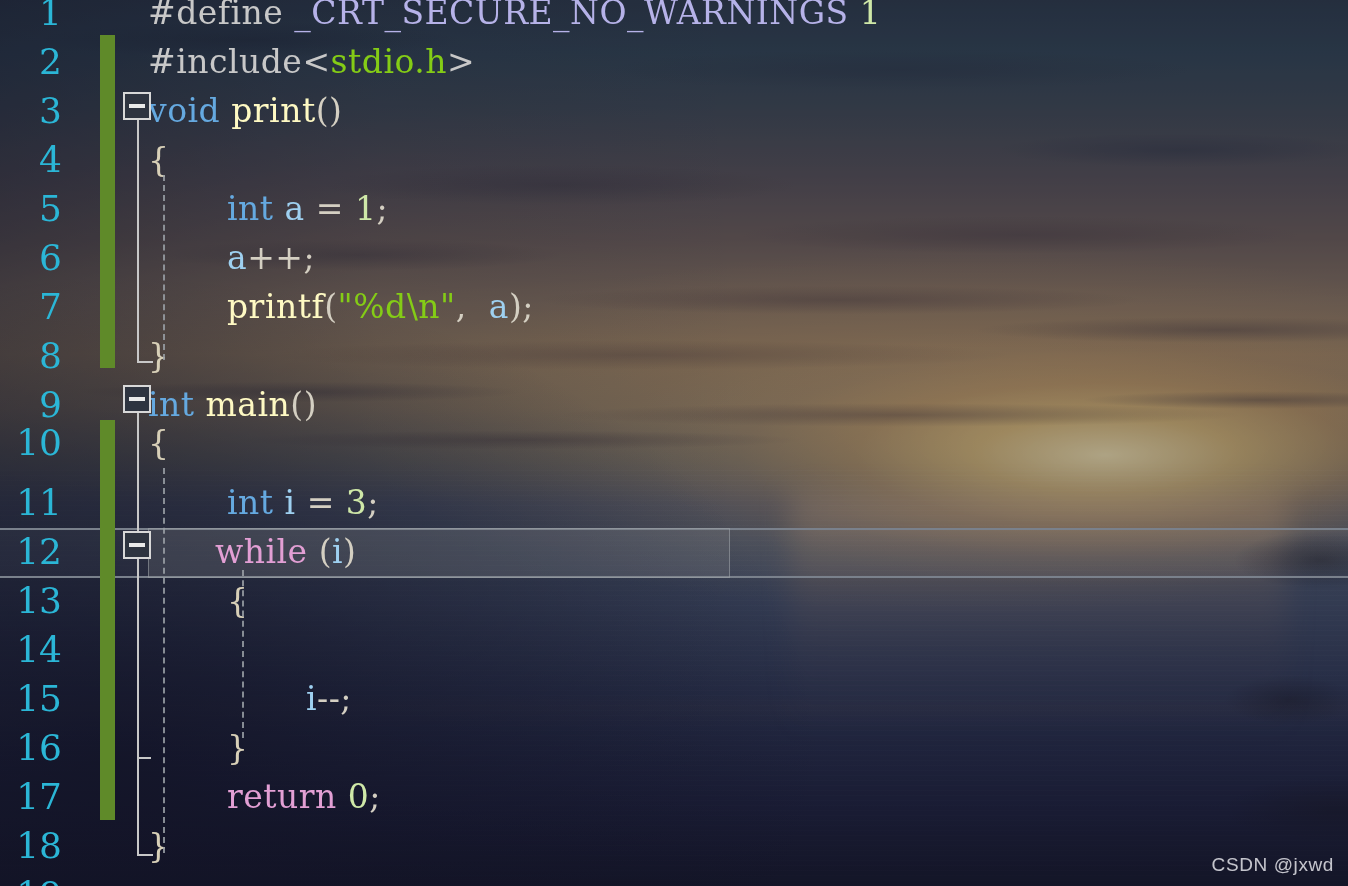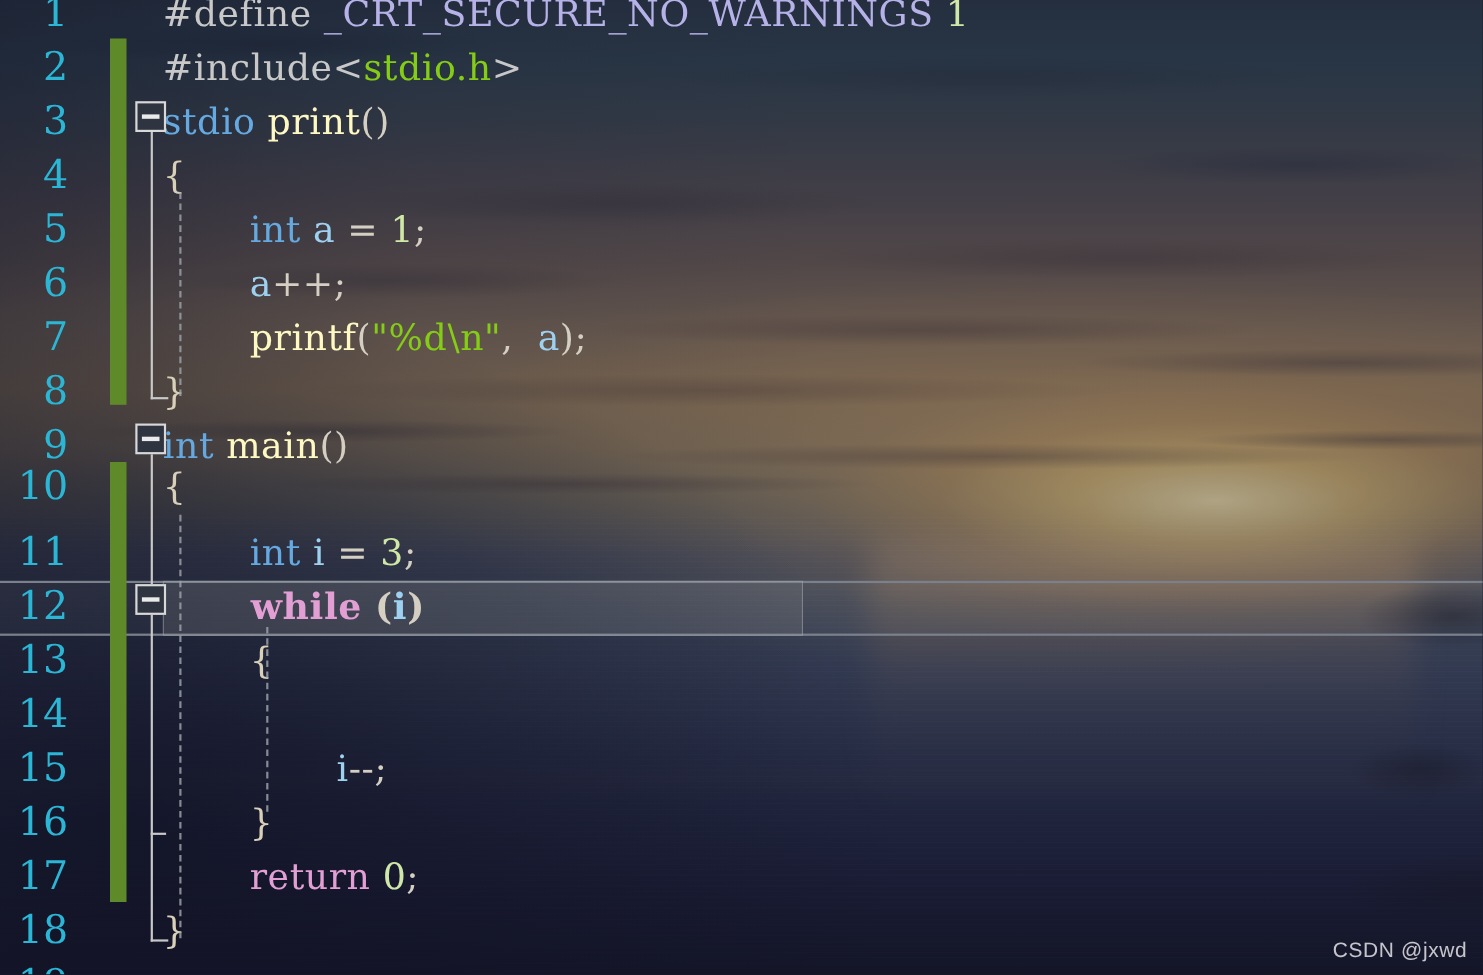--- a/index.html
+++ b/index.html
@@ -285,30 +285,30 @@
   <div class="indent-guide" style="left:163px; top:468px; height:385px;"></div>
   <div class="indent-guide" style="left:242px; top:570px; height:168px;"></div>
 
   <div class="fold-box" style="top:92px;"></div>
   <div class="fold-box" style="top:385px;"></div>
   <div class="fold-box" style="top:531px;"></div>
 
   <div id="editor">
       <div class="code-line" style="top: -12px;"><span class="lineno">1</span><span class="linetext" style="left: 148px;"><span class="t-pre">#define</span><span class="t-punct"> </span><span class="t-macro">_CRT_SECURE_NO_WARNINGS</span><span class="t-punct"> </span><span class="t-num">1</span></span></div>
       <div class="code-line" style="top: 37px;"><span class="lineno">2</span><span class="linetext" style="left: 148px;"><span class="t-pre">#include</span><span class="t-pre">&lt;</span><span class="t-header">stdio.h</span><span class="t-pre">&gt;</span></span></div>
-      <div class="code-line" style="top: 86px;"><span class="lineno">3</span><span class="linetext" style="left: 148px;"><span class="t-kw">stdio</span><span class="t-punct"> </span><span class="t-fn">print</span><span class="t-punct">()</span></span></div>
+      <div class="code-line" style="top: 86px;"><span class="lineno">3</span><span class="linetext" style="left: 148px;"><span class="t-kw">void</span><span class="t-punct"> </span><span class="t-fn">print</span><span class="t-punct">()</span></span></div>
       <div class="code-line" style="top: 135px;"><span class="lineno">4</span><span class="linetext" style="left: 148px;"><span class="t-brace">{</span></span></div>
       <div class="code-line" style="top: 184px;"><span class="lineno">5</span><span class="linetext" style="left: 227px;"><span class="t-kw">int</span><span class="t-punct"> </span><span class="t-var">a</span><span class="t-punct"> = </span><span class="t-num">1</span><span class="t-punct">;</span></span></div>
       <div class="code-line" style="top: 233px;"><span class="lineno">6</span><span class="linetext" style="left: 227px;"><span class="t-var">a</span><span class="t-punct">++;</span></span></div>
       <div class="code-line" style="top: 282px;"><span class="lineno">7</span><span class="linetext" style="left: 227px;"><span class="t-fn">printf</span><span class="t-punct">(</span><span class="t-header">"%d\n"</span><span class="t-punct">,  </span><span class="t-var">a</span><span class="t-punct">);</span></span></div>
       <div class="code-line" style="top: 331px;"><span class="lineno">8</span><span class="linetext" style="left: 148px;"><span class="t-brace">}</span></span></div>
       <div class="code-line" style="top: 380px;"><span class="lineno">9</span><span class="linetext" style="left: 148px;"><span class="t-kw">int</span><span class="t-punct"> </span><span class="t-fn">main</span><span class="t-punct">()</span></span></div>
       <div class="code-line" style="top: 418px;"><span class="lineno">10</span><span class="linetext" style="left: 148px;"><span class="t-brace">{</span></span></div>
       <div class="code-line" style="top: 478px;"><span class="lineno">11</span><span class="linetext" style="left: 227px;"><span class="t-kw">int</span><span class="t-punct"> </span><span class="t-var">i</span><span class="t-punct"> = </span><span class="t-num">3</span><span class="t-punct">;</span></span></div>
-      <div class="code-line" style="top: 527px;"><span class="lineno">12</span><span class="linetext" style="left: 228px; font-weight: bold;"><span class="t-ctrl">while</span><span class="t-punct"> (</span><span class="t-var">i</span><span class="t-punct">)</span></span></div>
+      <div class="code-line" style="top: 527px;"><span class="lineno">12</span><span class="linetext" style="left: 215px;"><span class="t-ctrl">while</span><span class="t-punct"> (</span><span class="t-var">i</span><span class="t-punct">)</span></span></div>
       <div class="code-line" style="top: 576px;"><span class="lineno">13</span><span class="linetext" style="left: 227px;"><span class="t-brace">{</span></span></div>
       <div class="code-line" style="top: 625px;"><span class="lineno">14</span></div>
       <div class="code-line" style="top: 674px;"><span class="lineno">15</span><span class="linetext" style="left: 306px;"><span class="t-var">i</span><span class="t-punct">--;</span></span></div>
       <div class="code-line" style="top: 723px;"><span class="lineno">16</span><span class="linetext" style="left: 227px;"><span class="t-brace">}</span></span></div>
       <div class="code-line" style="top: 772px;"><span class="lineno">17</span><span class="linetext" style="left: 227px; text-align: right;"><span class="t-ctrl">return</span><span class="t-punct"> </span><span class="t-num">0</span><span class="t-punct">;</span></span></div>
       <div class="code-line" style="top: 821px;"><span class="lineno">18</span><span class="linetext" style="left: 148px;"><span class="t-brace">}</span></span></div>
       <div class="code-line" style="top: 870px;"><span class="lineno">19</span><span class="linetext" style="left: 148px;"></span></div>
     </div>
 
   <div id="watermark">CSDN @jxwd</div>

